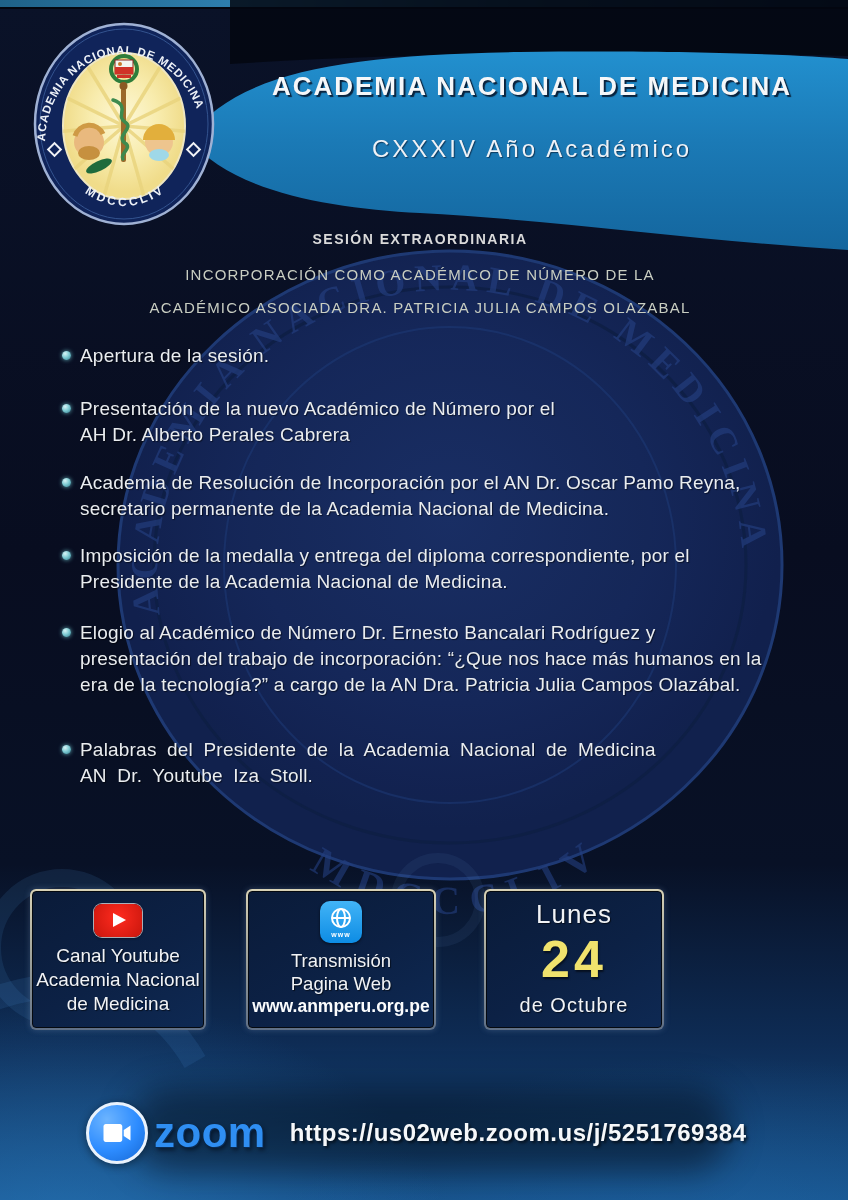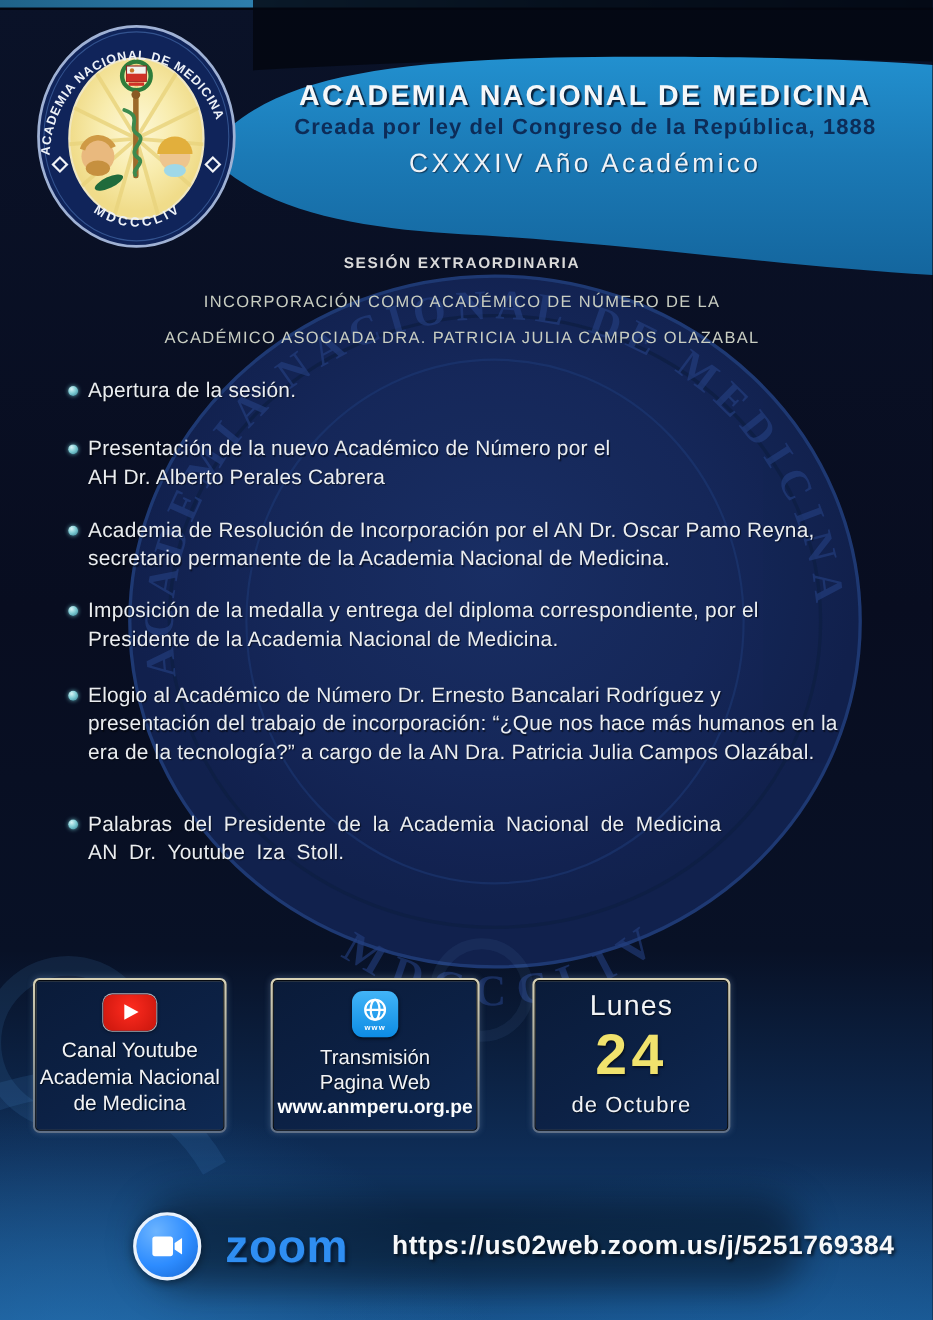--- a/index.html
+++ b/index.html
@@ -69,21 +69,21 @@
     text-shadow:1px 2px 2px rgba(0,0,0,0.55);}
   .date-month{font-size:20px;line-height:32px;letter-spacing:1px;text-shadow:1px 1px 1px rgba(0,0,0,0.6);}
   .time-label{font-size:18px;line-height:24px;letter-spacing:2px;}
   .time-value{font-size:50px;line-height:52px;font-weight:bold;letter-spacing:2px;color:#f0e26d;
     text-shadow:1px 2px 2px rgba(0,0,0,0.55);}
   .time-mer{font-size:21px;line-height:26px;letter-spacing:3px;}
   
   .zoom-shadow{position:absolute;left:130px;top:1088px;width:600px;height:84px;z-index:3;
     background:rgba(1,10,22,0.5);border-radius:44px;filter:blur(16px);}
   .zoom-row{position:absolute;left:0;top:1098px;width:848px;height:70px;z-index:5;
-    display:flex;align-items:center;justify-content:center;padding-left:86px;box-sizing:border-box;gap:20px;}
+    display:flex;align-items:center;padding-left:86px;box-sizing:border-box;gap:4px;}
   .zoom-circle{width:62px;height:62px;border-radius:50%;flex:0 0 auto;
     background:radial-gradient(circle at 32% 26%, #6cb4ff 0%, #2d8cff 55%, #1566d2 100%);
     border:3px solid #eaf2fc;box-shadow:0 2px 8px rgba(0,0,0,0.45);
     display:flex;align-items:center;justify-content:center;box-sizing:border-box;}
   .zoom-wordmark{font-size:42px;font-weight:bold;letter-spacing:0.5px;color:#2f8ef2;margin:0 20px 0 2px;
     text-shadow:1px 1px 0 #0a2c55, 2px 3px 4px rgba(0,5,15,0.6);}
   .zoom-url{font-size:24px;font-weight:bold;letter-spacing:0.5px;color:#f6f8fa;
     text-shadow:2px 2px 3px rgba(0,0,0,0.65);}
 </style>
 </head>
@@ -189,21 +189,20 @@
     </text>
     <path id="arcBot" d="M 28 140 A 70 78 0 0 0 154 140" fill="none"></path>
     <text font-size="12" font-weight="bold" fill="#eef2f8" letter-spacing="3">
       <textPath href="#arcBot" startOffset="24%">MDCCCLIV</textPath>
     </text>
     <rect x="17" y="123" width="9" height="9" fill="none" stroke="#f0f2f6" stroke-width="2" transform="rotate(45 21.5 127.5)"></rect>
     <rect x="156" y="123" width="9" height="9" fill="none" stroke="#f0f2f6" stroke-width="2" transform="rotate(45 160.5 127.5)"></rect>
   </svg>
 
   <div class="org-title">ACADEMIA NACIONAL DE MEDICINA</div>
-  <div class="org-sub">Creada por ley del Congreso de la República, 1888</div>
   <div class="org-year">CXXXIV Año Académico</div>
 
   <div class="session-title">SESIÓN EXTRAORDINARIA</div>
   <div class="session-line sl1">INCORPORACIÓN COMO ACADÉMICO DE NÚMERO DE LA</div>
   <div class="session-line sl2">ACADÉMICO ASOCIADA DRA. PATRICIA JULIA CAMPOS OLAZABAL</div>
 
   <div class="agenda-item ag1">
     <span class="bullet"></span>
     <div class="agenda-text">Apertura de la sesión.</div>
   </div>

